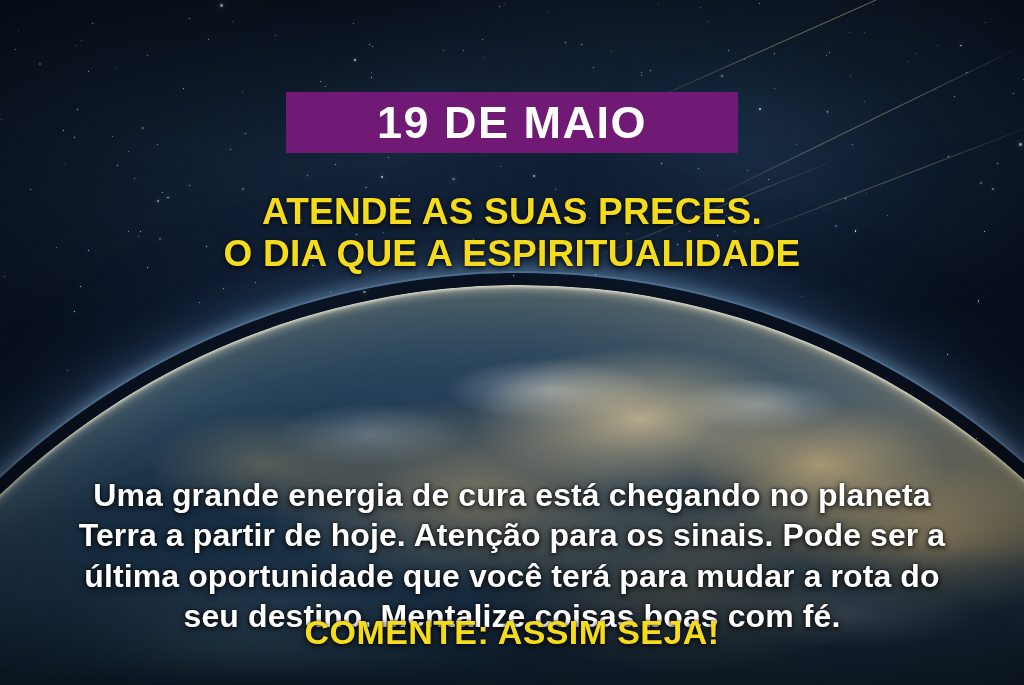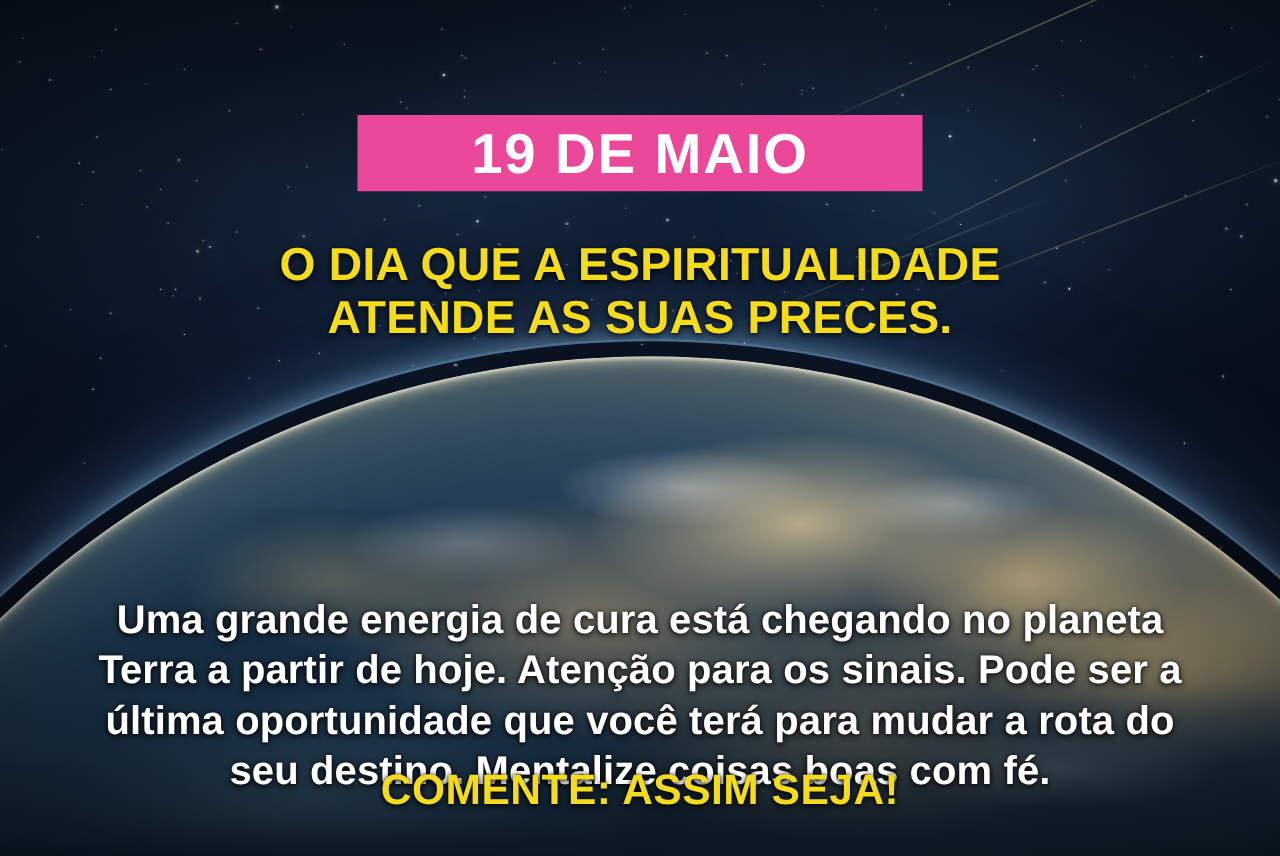--- a/index.html
+++ b/index.html
@@ -170,21 +170,21 @@
     text-align: center;
   }
 
   .date-banner {
     position: absolute;
     left: 50%;
     top: 92px;
     transform: translateX(-50%);
     width: 452px;
     height: 61px;
-    background: #ec4899;
+    background: #701a75;
     display: flex;
     align-items: center;
     justify-content: center;
   }
   .date-banner-text {
     color: #ffffff;
     font-size: 45px;
     font-weight: 700;
     letter-spacing: 1.5px;
     line-height: 1;
@@ -465,22 +465,22 @@
 
   <div class="vignette"></div>
 
   <div class="content">
 
     <div class="date-banner">
       <div class="date-banner-text">19 DE MAIO</div>
     </div>
 
     <h1 class="headline">
+      <span>ATENDE AS SUAS PRECES.</span>
       <span>O DIA QUE A ESPIRITUALIDADE</span>
-      <span>ATENDE AS SUAS PRECES.</span>
     </h1>
 
     <p class="body-copy">Uma grande energia de cura está chegando no planeta Terra a partir de hoje. Atenção para os sinais. Pode ser a última oportunidade que você terá para mudar a rota do seu destino. Mentalize coisas boas com fé.</p>
 
     <div class="cta">COMENTE: ASSIM SEJA!</div>
 
   </div>
 </div>
 
 </body></html>

